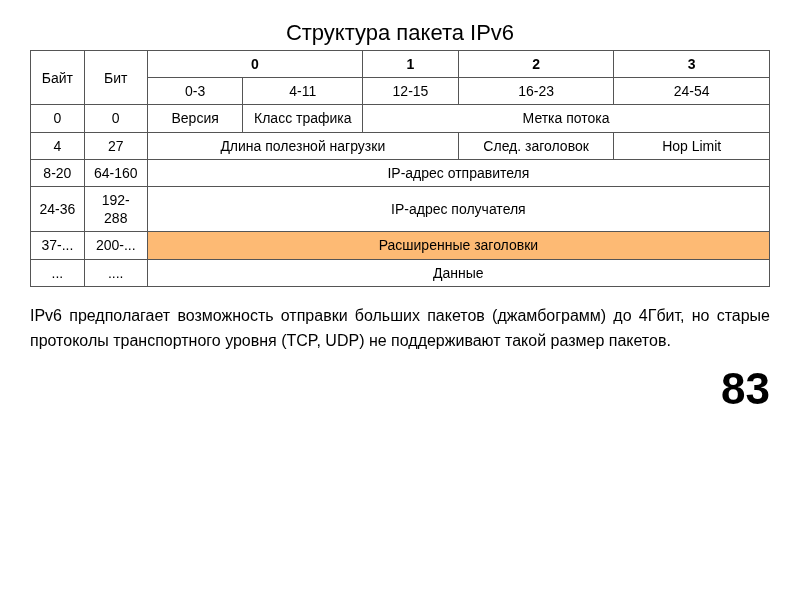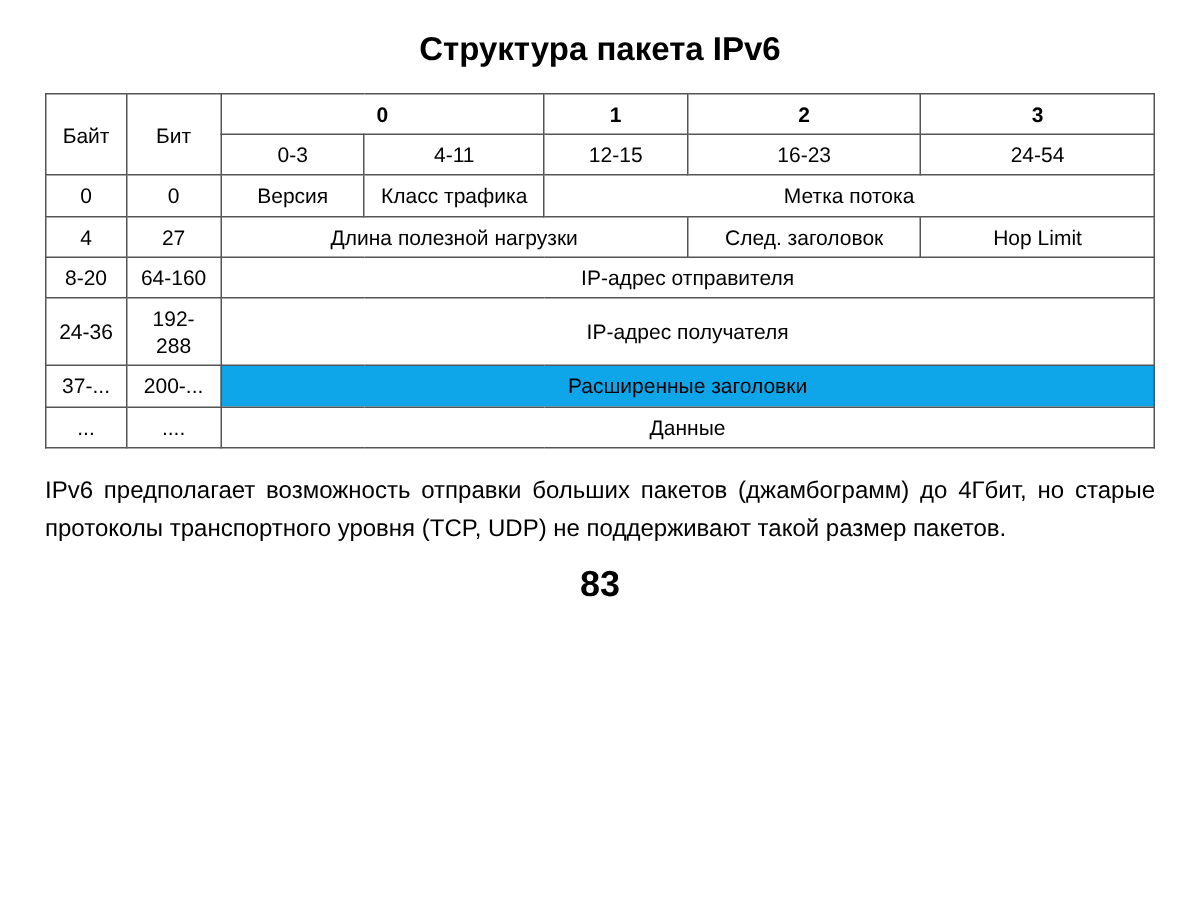--- a/index.html
+++ b/index.html
@@ -11,22 +11,22 @@
       color: #000;
       width: 800px;
       height: 600px;
       overflow: hidden;
       padding: 20px 30px 10px 30px;
     }
 
     h1 {
       text-align: center;
       font-size: 22px;
-      font-weight: bold;
-      margin-bottom: 16px;
+      font-weight: normal;
+      margin-bottom: 4px;
       font-family: Arial, sans-serif;
     }
 
     table {
       width: 100%;
       border-collapse: collapse;
       margin-bottom: 16px;
     }
 
     table, th, td {
@@ -34,33 +34,33 @@
     }
 
     td, th {
       text-align: center;
       vertical-align: middle;
       padding: 4px 6px;
       line-height: 1.3;
     }
 
     .gray-bg {
-      background-color: #0ea5e9;
+      background-color: #fdba74;
     }
 
     .para {
       font-size: 16px;
       line-height: 1.6;
       text-align: justify;
       margin-bottom: 10px;
     }
 
     .page-num {
-      text-align: center;
-      font-size: 24px;
+      text-align: right;
+      font-size: 44px;
       font-weight: bold;
       margin-top: 4px;
     }
   </style>
 </head>
 <body>
 
 <h1>Структура пакета IPv6</h1>
 
 <table>

